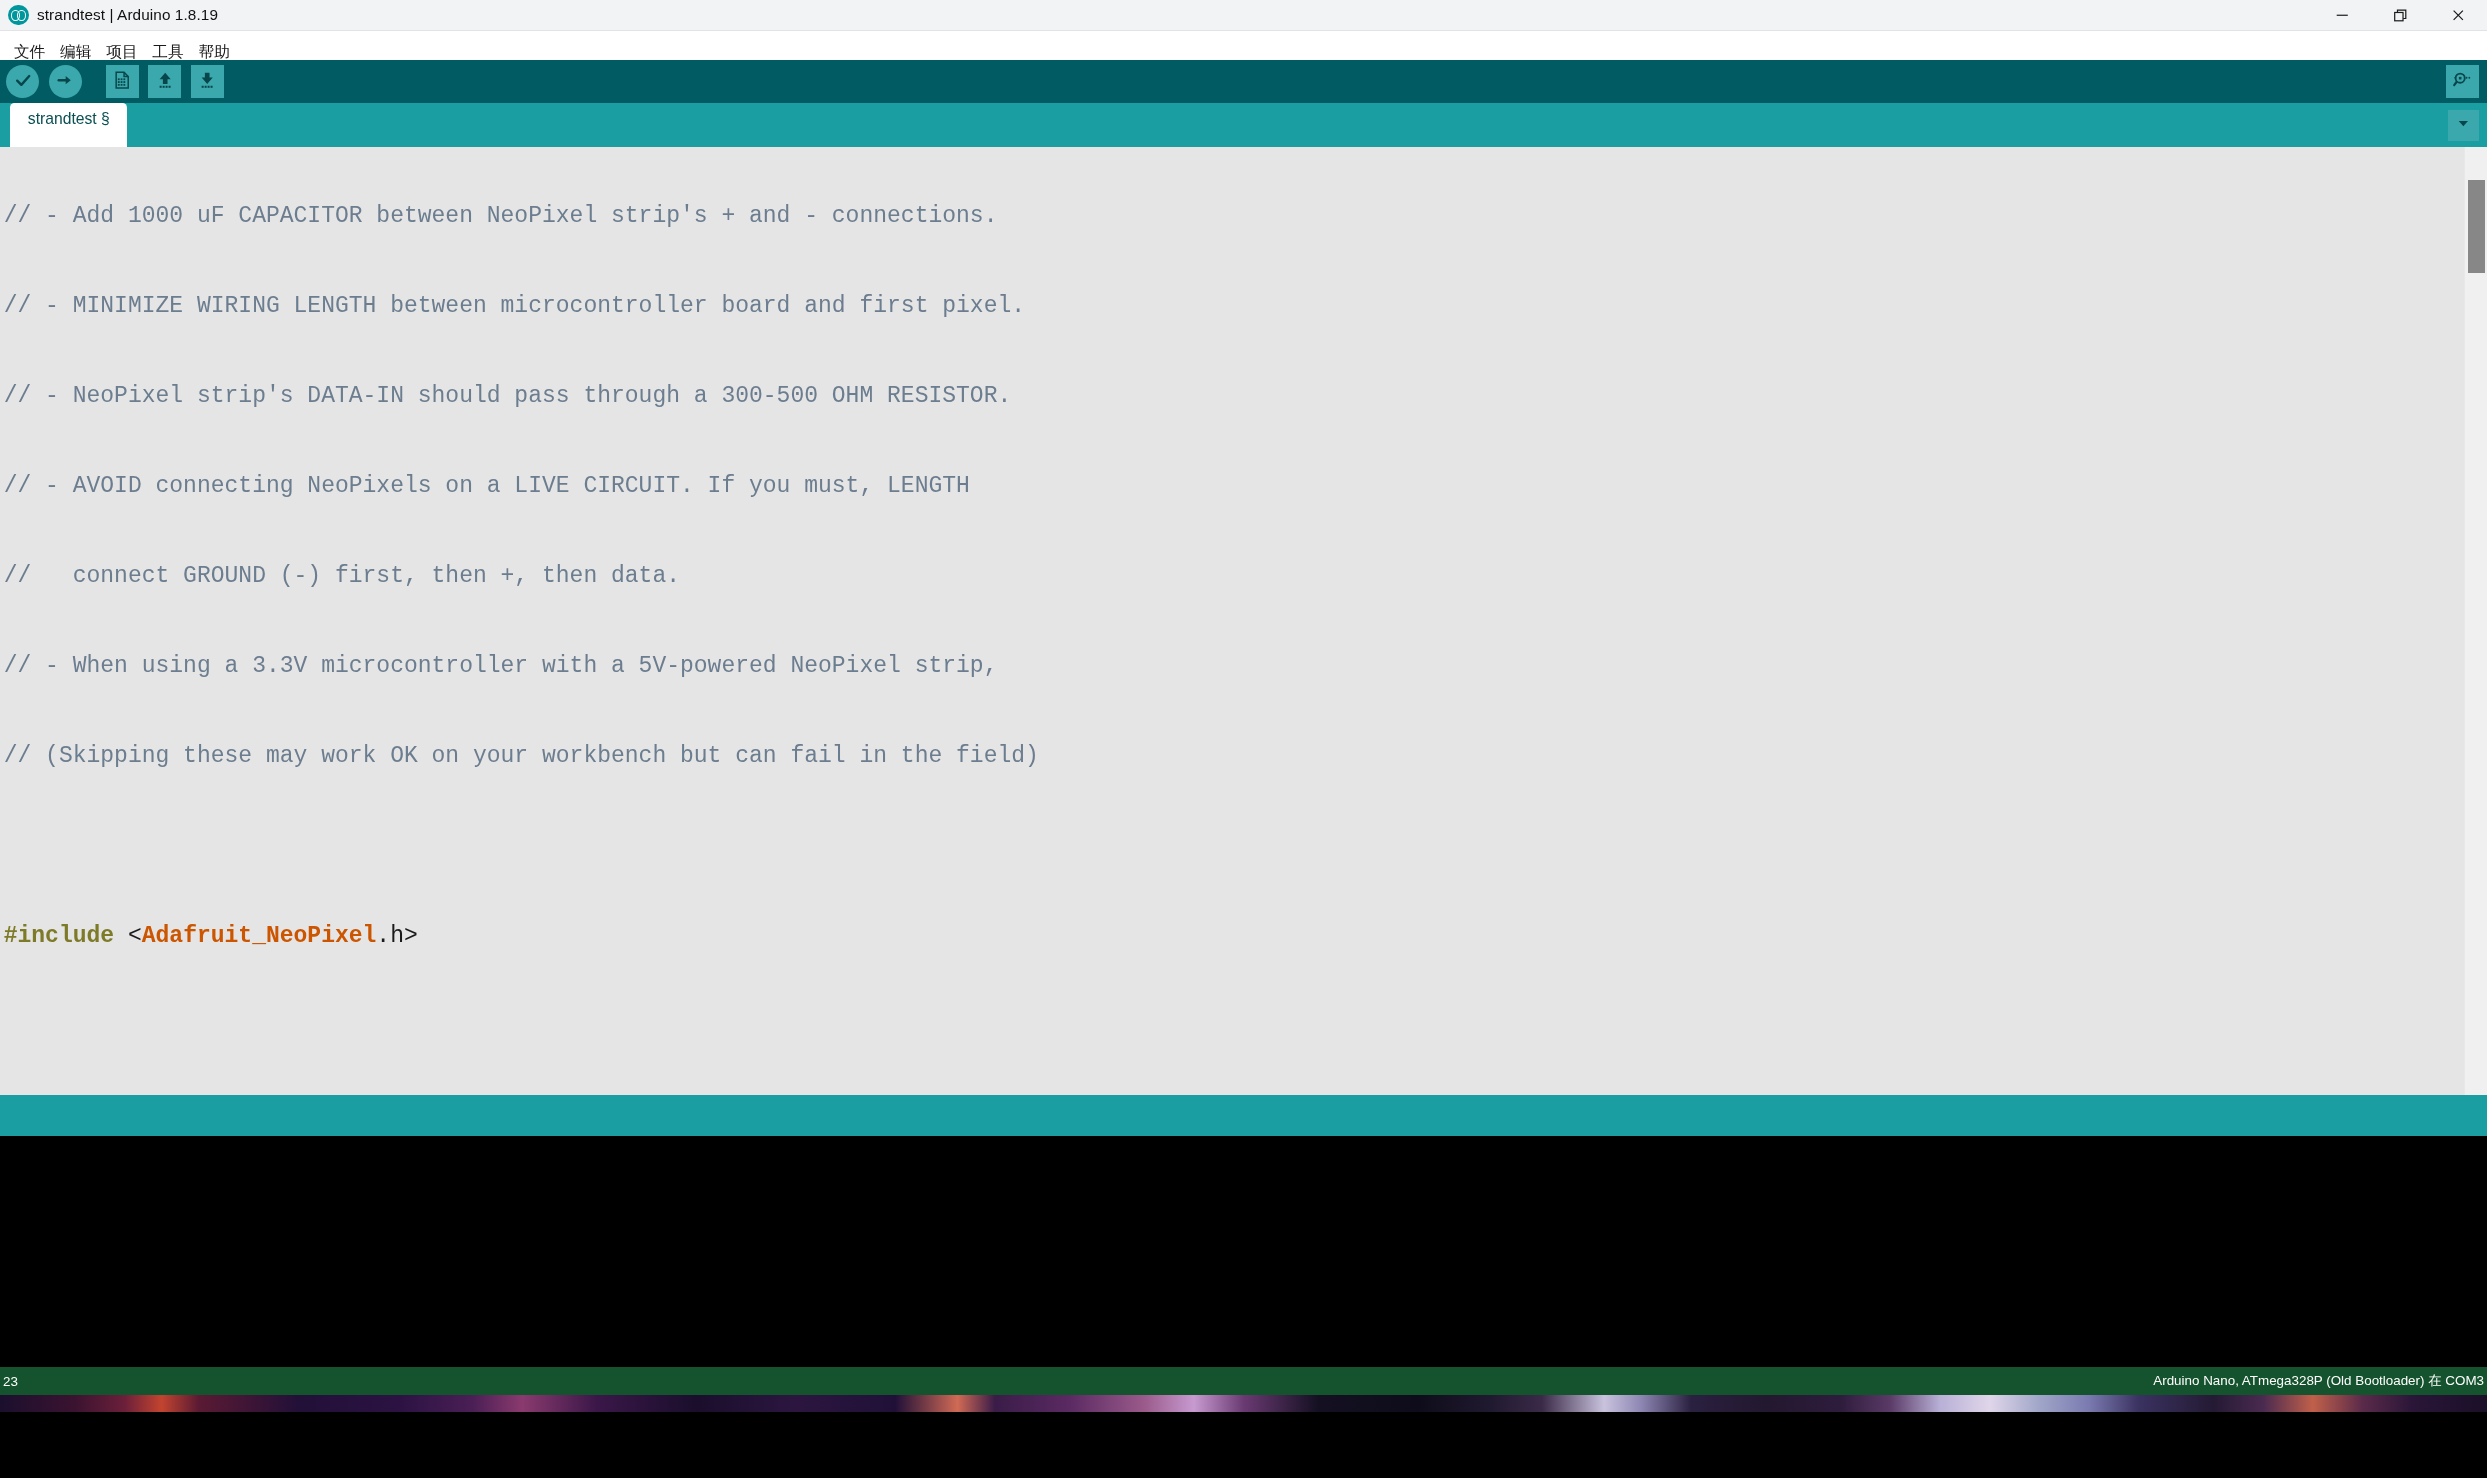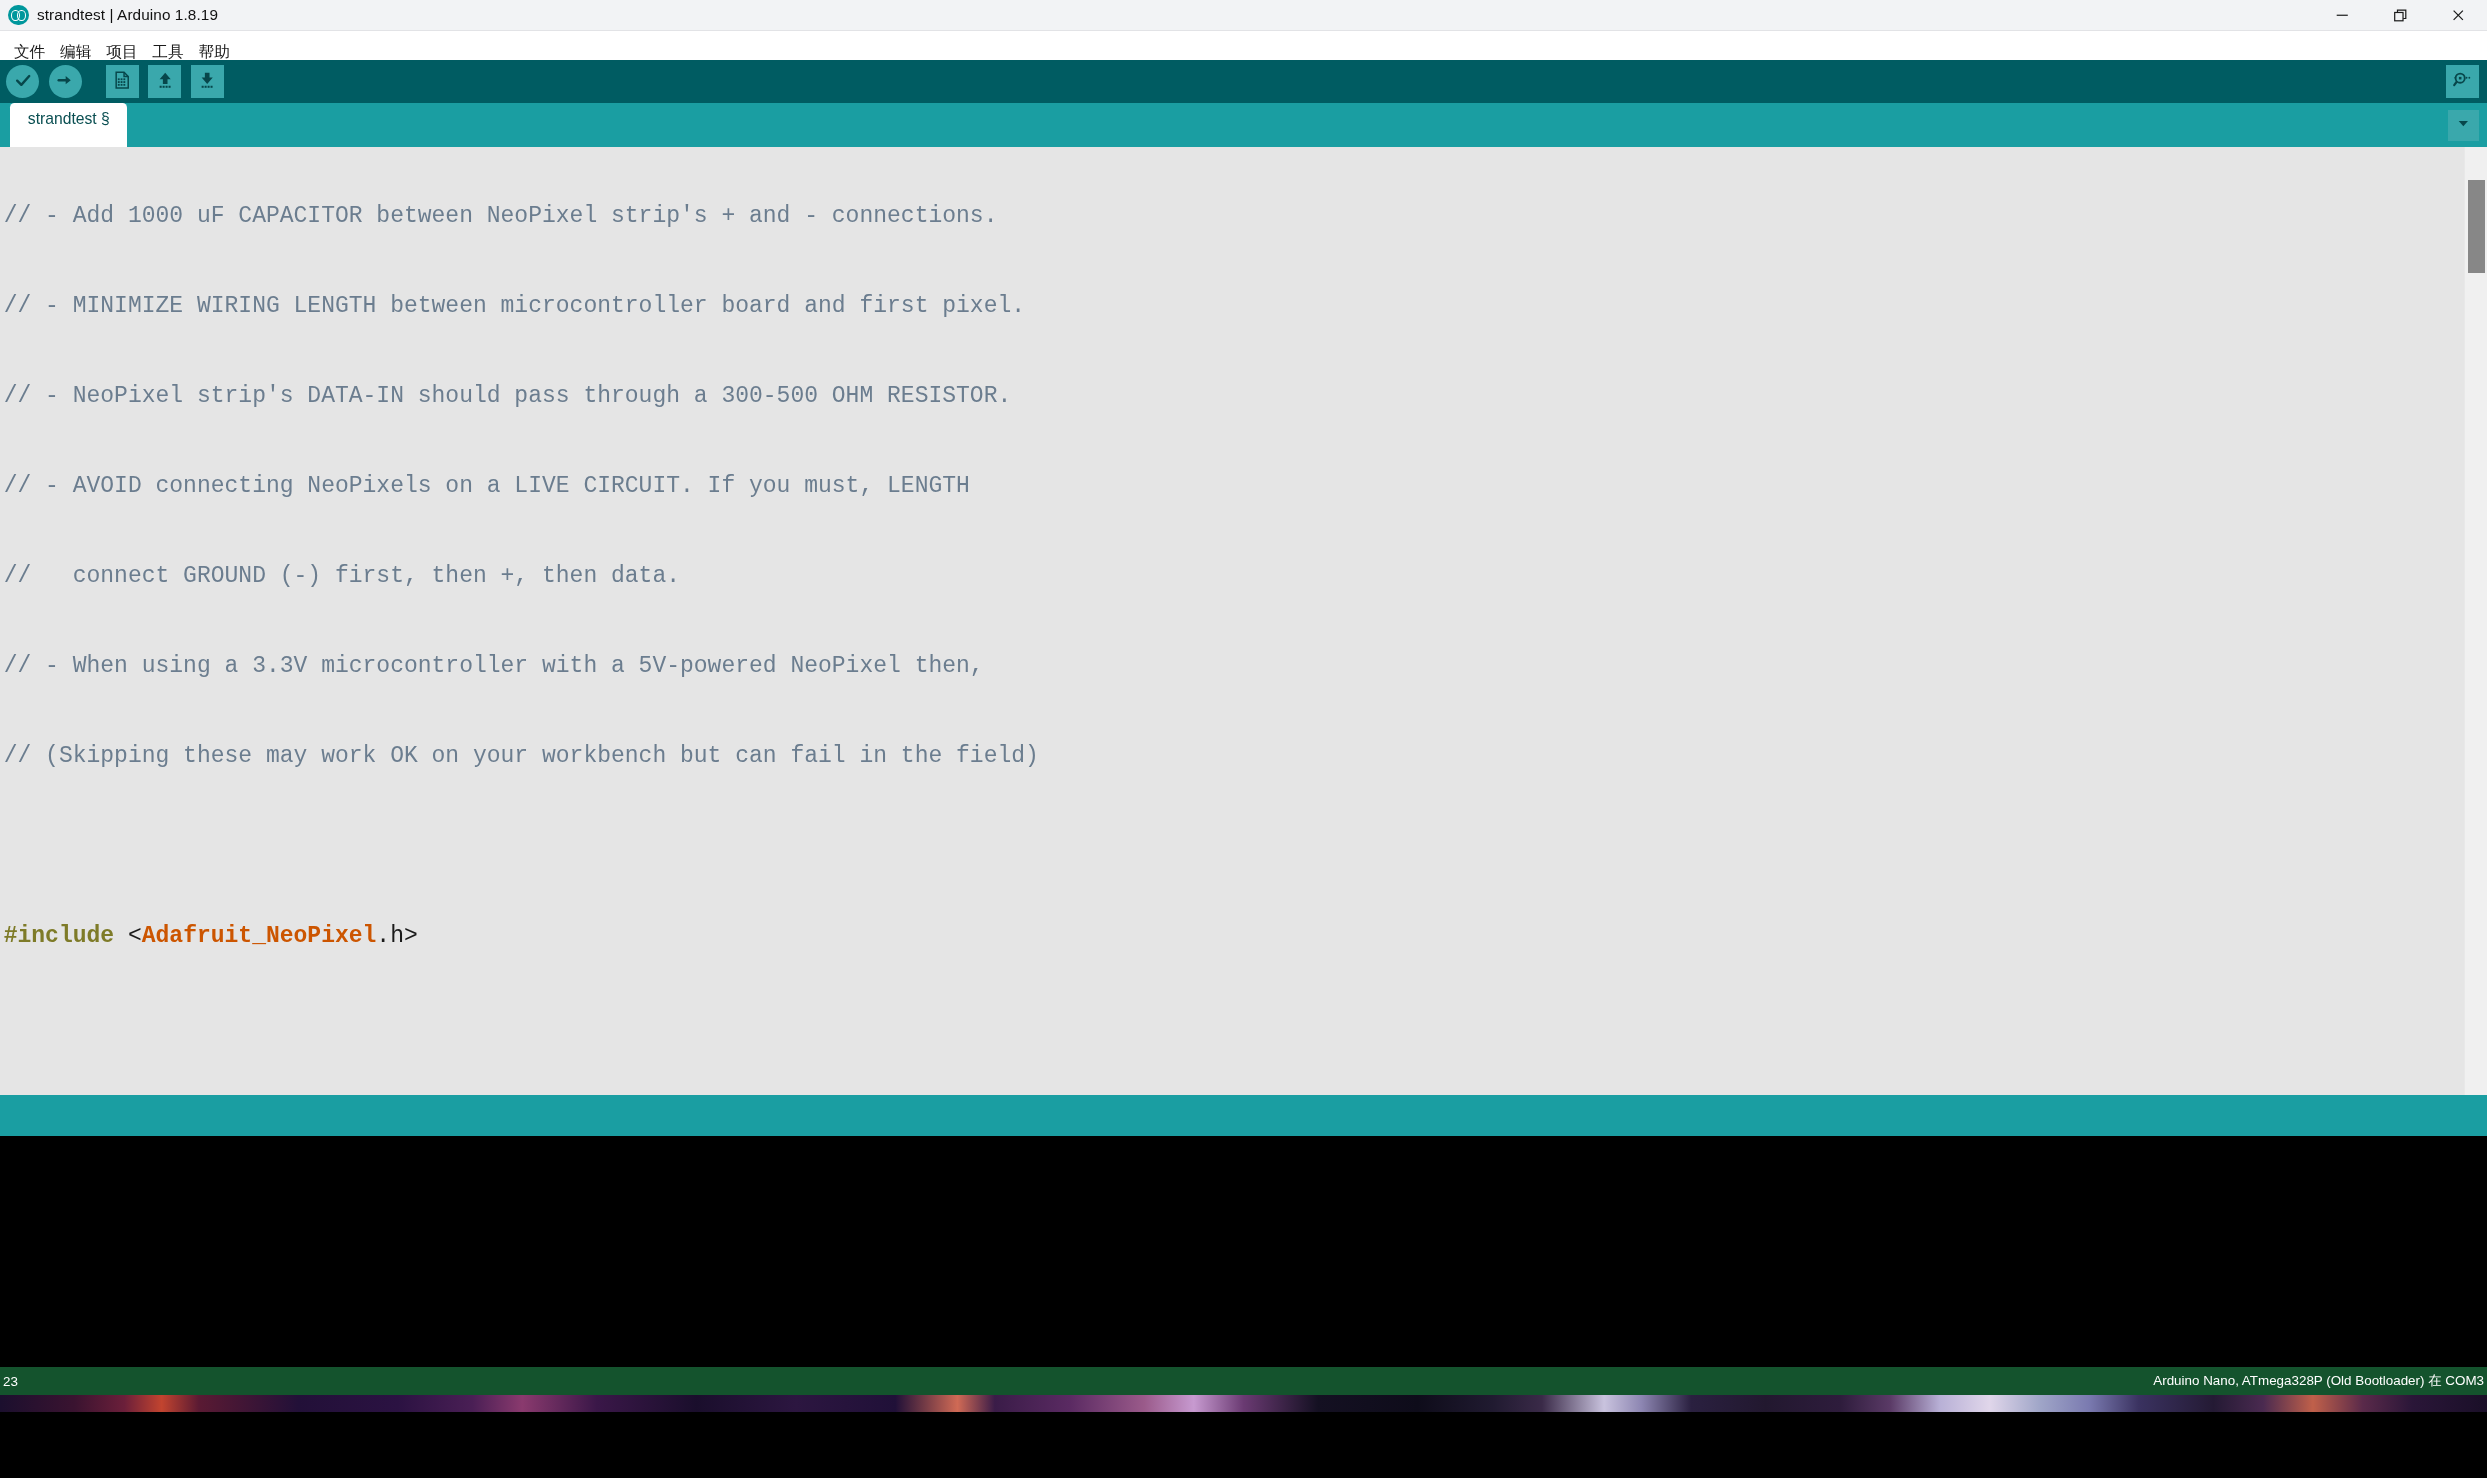--- a/index.html
+++ b/index.html
@@ -251,21 +251,21 @@
     </div>
   </div>
 
   <div class="editor">
     <div class="code">
 <span class="ln cm">// - Add 1000 uF CAPACITOR between NeoPixel strip's + and - connections.</span>
 <span class="ln cm">// - MINIMIZE WIRING LENGTH between microcontroller board and first pixel.</span>
 <span class="ln cm">// - NeoPixel strip's DATA-IN should pass through a 300-500 OHM RESISTOR.</span>
 <span class="ln cm">// - AVOID connecting NeoPixels on a LIVE CIRCUIT. If you must, LENGTH</span>
 <span class="ln cm">//   connect GROUND (-) first, then +, then data.</span>
-<span class="ln cm">// - When using a 3.3V microcontroller with a 5V-powered NeoPixel then,</span>
+<span class="ln cm">// - When using a 3.3V microcontroller with a 5V-powered NeoPixel strip,</span>
 <span class="ln cm">// (Skipping these may work OK on your workbench but can fail in the field)</span>
 <span class="ln"> </span>
 <span class="ln"><span class="pp">#include</span><span class="id"> &lt;</span><span class="lib">Adafruit_NeoPixel</span><span class="id">.h&gt;</span></span>
 
 
 
 
 
 
 

